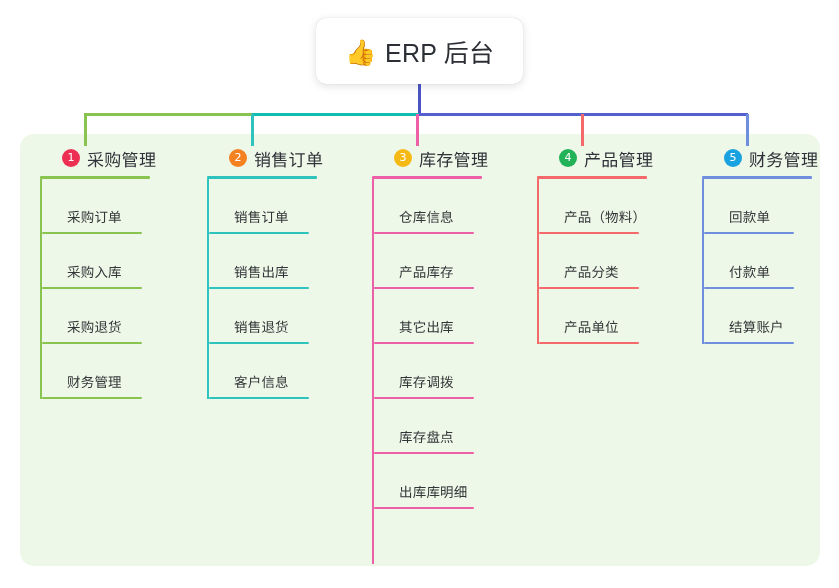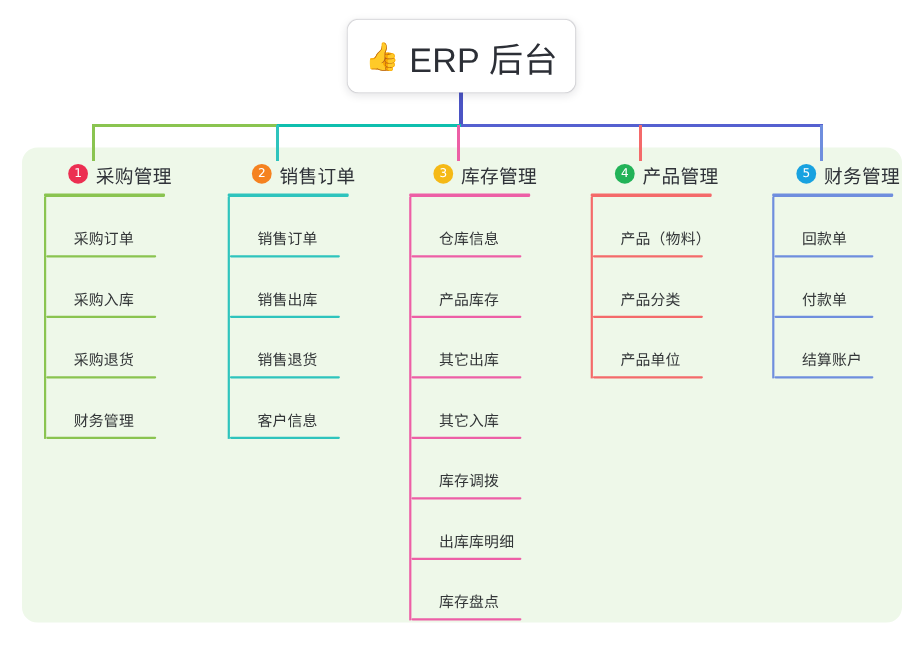--- a/index.html
+++ b/index.html
@@ -40,21 +40,21 @@
     gap: 9px;
     box-sizing: border-box;
   }
   .root-emoji {
     font-size: 25px;
     line-height: 1;
     display: inline-block;
     transform: translateY(1px);
   }
   .root-title {
-    font-size: 31px;
+    font-size: 25px;
     color: #2c2f36;
     letter-spacing: 0.2px;
     white-space: nowrap;
   }
 
   
   .connectors {
     position: absolute;
     left: 0;
     top: 0;
@@ -235,33 +235,29 @@
           </div>
           <div class="leaf">
             <span class="leaf-text">产品库存</span>
             <div class="leaf-rule" style="background: rgb(237, 95, 166); width: 100px;"></div>
           </div>
           <div class="leaf">
             <span class="leaf-text">其它出库</span>
             <div class="leaf-rule" style="background: rgb(237, 95, 166); width: 100px;"></div>
           </div>
           <div class="leaf">
-            <span class="leaf-text">其它入库</span>
-            <div class="leaf-rule" style="background: rgb(237, 95, 166); width: 100px;"></div>
-          </div>
-          <div class="leaf">
             <span class="leaf-text">库存调拨</span>
             <div class="leaf-rule" style="background: rgb(237, 95, 166); width: 100px;"></div>
           </div>
           <div class="leaf">
+            <span class="leaf-text">库存盘点</span>
+            <div class="leaf-rule" style="background: rgb(237, 95, 166); width: 100px;"></div>
+          </div>
+          <div class="leaf">
             <span class="leaf-text">出库库明细</span>
-            <div class="leaf-rule" style="background: rgb(237, 95, 166); width: 100px;"></div>
-          </div>
-          <div class="leaf">
-            <span class="leaf-text">库存盘点</span>
             <div class="leaf-rule" style="background: rgb(237, 95, 166); width: 100px;"></div>
           </div>
         </div>
       </div>
       <div class="branch" style="left: 537px; width: 170px;">
         <div class="branch-head">
           <span class="badge" style="background: rgb(34, 179, 88);">4</span>
           <span class="branch-label">产品管理</span>
         </div>
         <div class="head-rule" style="background: rgb(244, 106, 106); width: 110px;"></div>

